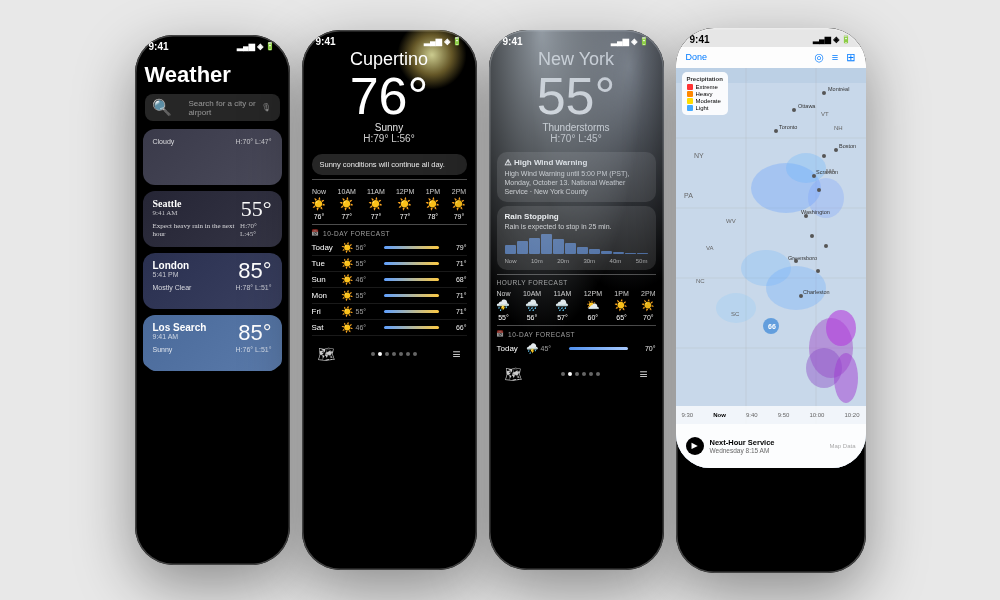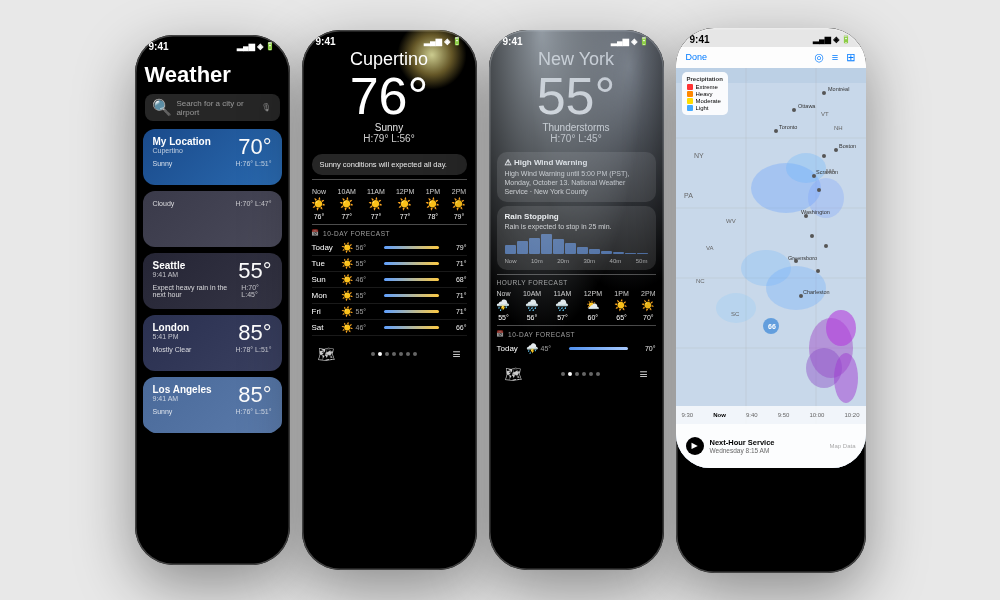--- a/index.html
+++ b/index.html
@@ -49,34 +49,34 @@
     .p1-header { padding: 8px 10px 4px; }
     .p1-title { color: #fff; font-size: 22px; font-weight: 700; margin-bottom: 6px; }
     .p1-search {
       background: rgba(255,255,255,0.15);
       border-radius: 8px;
       padding: 4px 8px;
       display: flex;
       align-items: center;
       gap: 4px;
     }
-    .p1-search-text { color: rgba(255,255,255,0.5); font-size: 8px; flex: 1; }
+    .p1-search-text { color: rgba(255,255,255,0.5); font-size: 8px; flex: 1; margin-left: 12px; }
     .p1-mic { color: rgba(255,255,255,0.5); font-size: 8px; }
 
     .p1-list { padding: 4px 8px; display: flex; flex-direction: column; gap: 6px; }
     .p1-item {
       border-radius: 12px;
       padding: 7px 10px;
       position: relative;
       overflow: hidden;
       min-height: 56px;
     }
     .p1-item-bg-blue { background: linear-gradient(135deg, #1a4a8a 0%, #2a6ab0 100%); }
     .p1-item-bg-gray { background: linear-gradient(135deg, #3a3a4a 0%, #4a4a5a 100%); }
-    .p1-item-bg-dark { background: linear-gradient(135deg, #252535 0%, #353545 100%); }
+    .p1-item-bg-dark { background: linear-gradient(135deg, #252535 0%, #353545 100%); font-family: Liberation Serif, serif; }
     .p1-item-bg-sunset { background: linear-gradient(135deg, #8a3030 0%, #c05040 60%, #e08060 100%); }
     .p1-item-bg-night { background: linear-gradient(135deg, #2a3050 0%, #3a4060 100%); }
     .p1-item-bg-sunny { background: linear-gradient(135deg, #4a6a9a 0%, #5a7aaa 100%); }
 
     .p1-item-top { display: flex; justify-content: space-between; align-items: flex-start; }
     .p1-item-name { color: #fff; font-size: 10px; font-weight: 600; }
     .p1-item-temp { color: #fff; font-size: 22px; font-weight: 200; line-height: 1; }
     .p1-item-time { color: rgba(255,255,255,0.7); font-size: 7px; }
     .p1-item-bottom { display: flex; justify-content: space-between; align-items: flex-end; margin-top: 2px; }
     .p1-item-cond { color: rgba(255,255,255,0.8); font-size: 7px; }
@@ -221,33 +221,20 @@
     <div class="p1-header">
       <div class="p1-title">Weather</div>
       <div class="p1-search">
         <span>🔍</span>
         <span class="p1-search-text">Search for a city or airport</span>
         <span class="p1-mic">🎙</span>
       </div>
     </div>
     <div class="p1-list">
 
-      <div class="p1-item p1-item-bg-blue">
-        <div class="p1-item-top">
-          <div>
-            <div class="p1-item-name">My Location</div>
-            <div class="p1-item-time">Cupertino</div>
-          </div>
-          <div class="p1-item-temp">70°</div>
-        </div>
-        <div class="p1-item-bottom">
-          <span class="p1-item-cond">Sunny</span>
-          <span class="p1-item-hl">H:76° L:51°</span>
-        </div>
-      </div>
 
       <div class="p1-item p1-item-bg-gray">
         <div class="p1-item-bottom">
           <span class="p1-item-cond">Cloudy</span>
           <span class="p1-item-hl">H:70° L:47°</span>
         </div>
       </div>
 
       <div class="p1-item p1-item-bg-dark">
         <div class="p1-item-top">
@@ -274,21 +261,21 @@
         </div>
         <div class="p1-item-bottom">
           <span class="p1-item-cond">Mostly Clear</span>
           <span class="p1-item-hl">H:78° L:51°</span>
         </div>
       </div>
 
       <div class="p1-item p1-item-bg-sunny">
         <div class="p1-item-top">
           <div>
-            <div class="p1-item-name">Los Angeles</div>
+            <div class="p1-item-name">Los Search</div>
             <div class="p1-item-time">9:41 AM</div>
           </div>
           <div class="p1-item-temp">85°</div>
         </div>
         <div class="p1-item-bottom">
           <span class="p1-item-cond">Sunny</span>
           <span class="p1-item-hl">H:76° L:51°</span>
         </div>
       </div>
     </div>
@@ -302,21 +289,21 @@
       <span class="status-time">9:41</span>
       <span class="status-icons">▂▄▆ ◈ 🔋</span>
     </div>
     <div class="p2-hero">
       <div class="p2-city">Cupertino</div>
       <div class="p2-temp">76°</div>
       <div class="p2-cond">Sunny</div>
       <div class="p2-hl">H:79° L:56°</div>
     </div>
     <div class="p2-info-box">
-      <span>Sunny conditions will expected all day.</span>
+      <span>Sunny conditions will continue all day.</span>
     </div>
     <div class="p2-hourly">
       <div class="p2-hourly-label"></div>
       <div class="p2-hourly-row" id="p2-hourly-row">
           <div class="p2-hour-item">
       <span class="p2-hour-label">Now</span>
       <span class="p2-hour-icon">☀️</span>
       <span class="p2-hour-temp">76°</span>
     </div>
           <div class="p2-hour-item">

